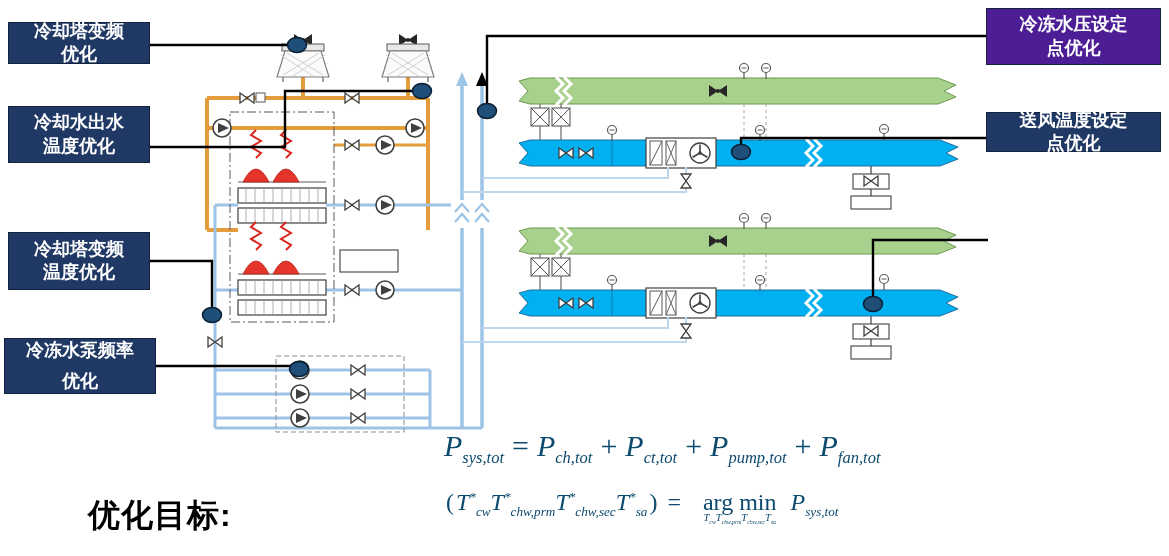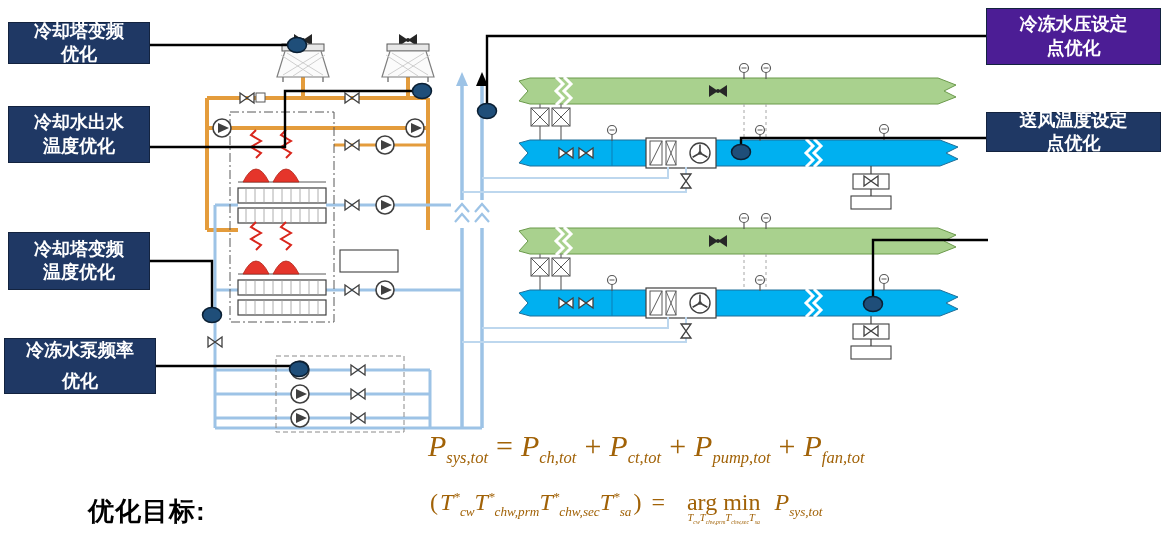--- a/index.html
+++ b/index.html
@@ -9,26 +9,27 @@
   }
   .stage{position:absolute;left:0;top:0;width:1169px;height:556px;}
   svg.diagram{position:absolute;left:0;top:0;}
   .callout{
     position:absolute;background:#1F3864;color:#fff;border:1px solid #13233f;
     display:flex;flex-direction:column;align-items:center;justify-content:center;
     text-align:center;font-weight:bold;font-size:18px;line-height:1.3;
     box-sizing:border-box;
   }
   .heading{
-    position:absolute;left:88px;top:494px;font-size:26px;font-weight:bold;color:#000;
+    position:absolute;left:88px;top:494px;font-size:32px;font-weight:bold;color:#000;
     letter-spacing:1px;
   }
   .eq{
-    position:absolute;font-family:"Liberation Serif","DejaVu Serif",serif;color:#a16207;
+    position:absolute;font-family:"Liberation Serif","DejaVu Serif",serif;color:#0c4a6e;
     white-space:nowrap;
+    margin-left:16px;
   }
   #eq1{left:428px;top:429px;font-size:30px;}
   #eq2{left:428px;top:489px;font-size:24px;}
   .eq .vb{font-style:italic;}
   .eq sub,.eq sup{font-style:italic;font-size:0.55em;}
   .eq .op{font-style:normal;padding:0 8px;}
   .eq .par{font-style:normal;padding:0 2px;}
   .argmin{position:relative;display:inline-block;font-style:normal;margin:0 14px;}
   .am-top{font-style:normal;text-align:right;}
   .am-under{

